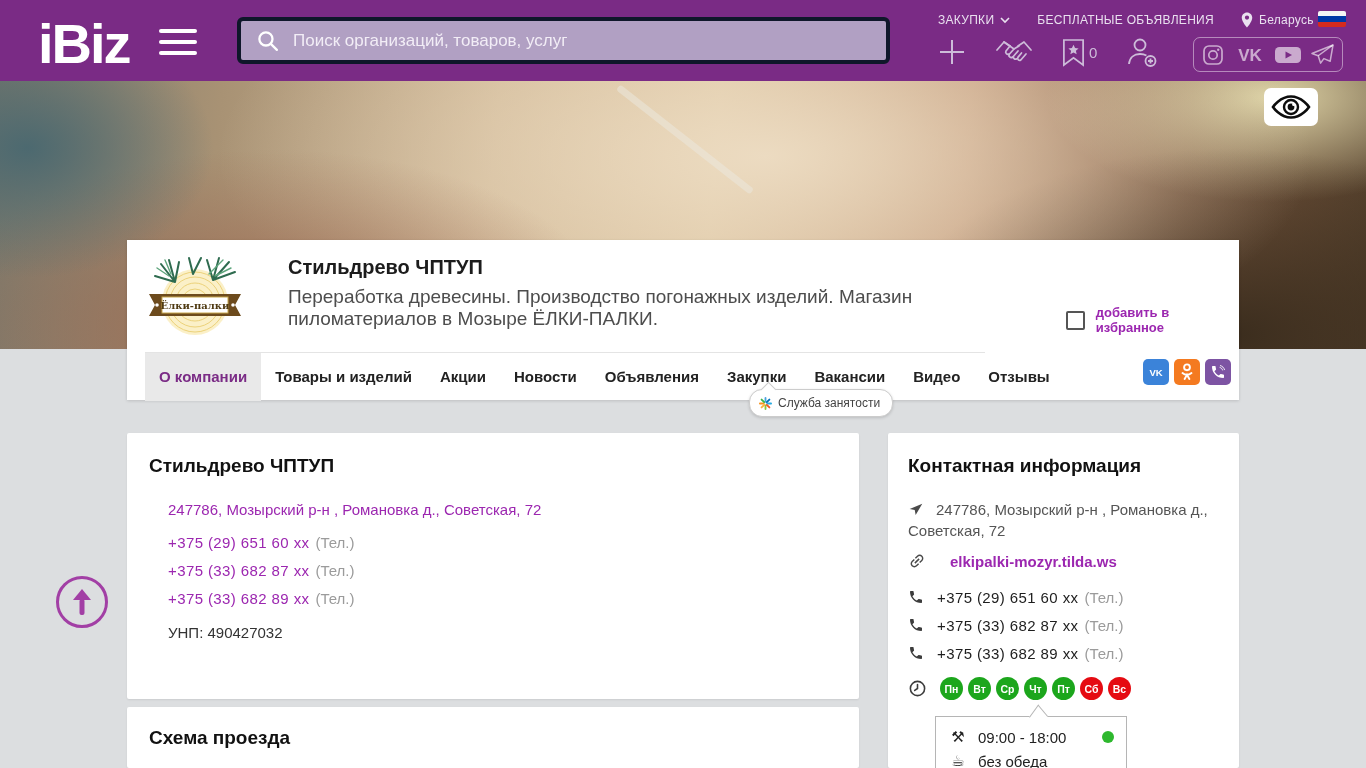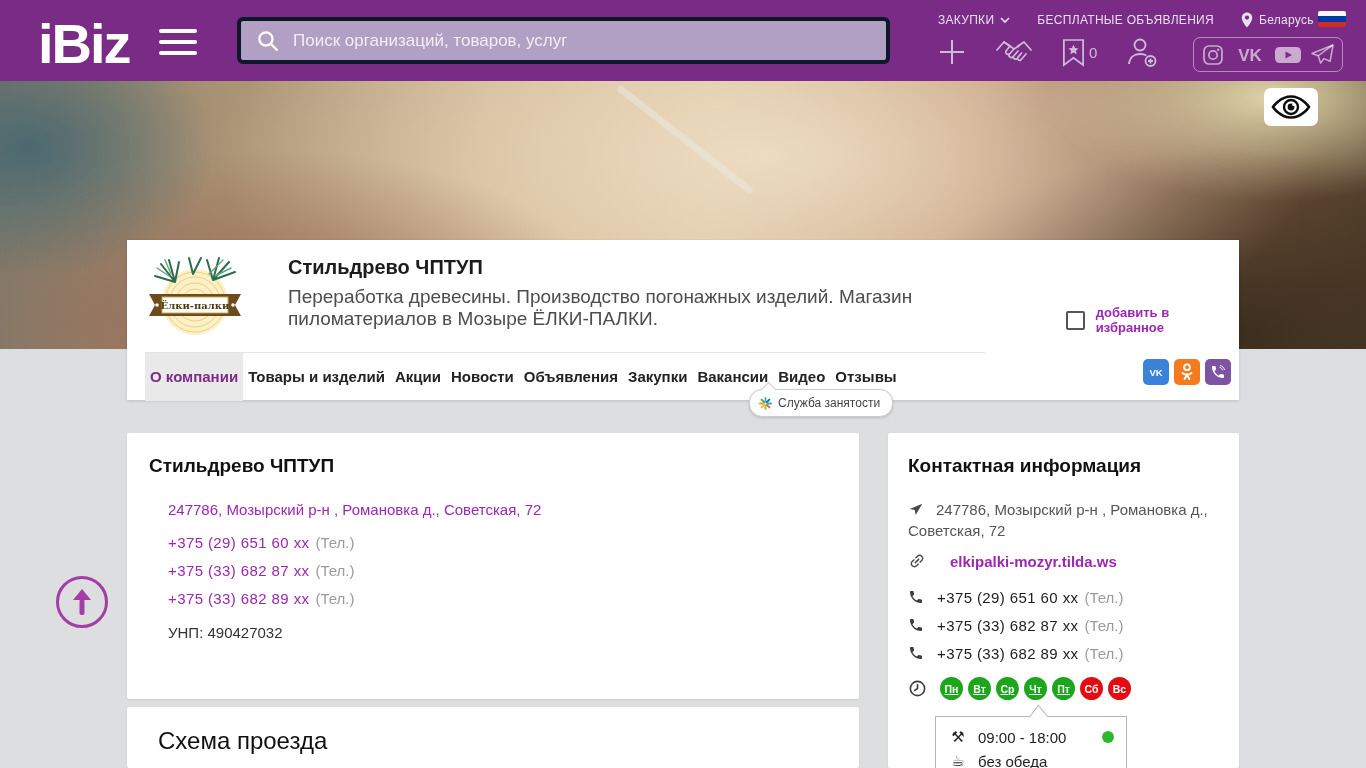--- a/index.html
+++ b/index.html
@@ -41,21 +41,21 @@
   .eye-btn{position:absolute;left:1264px;top:88px;width:54px;height:38px;background:#fff;border-radius:7px;display:flex;align-items:center;justify-content:center;cursor:pointer;z-index:8;}
   
   .company-card{position:absolute;left:127px;top:240px;width:1112px;height:160px;background:#fff;z-index:10;box-shadow:0 1px 3px rgba(0,0,0,.14);}
   .c-logo{position:absolute;left:18px;top:12px;width:100px;height:97px;}
   .c-name{position:absolute;left:161px;top:16px;font-size:20px;font-weight:700;color:#1c1c1c;}
   .c-desc{position:absolute;left:161px;top:46px;width:680px;font-size:19px;color:#4d4d4d;}
   .fav{position:absolute;left:939px;top:65px;display:flex;align-items:center;gap:11px;cursor:pointer;}
   .fav-box{width:19px;height:19px;border:2px solid #555;border-radius:2px;background:#fff;box-sizing:border-box;}
   .fav-label{color:#9c27b0;font-size:13px;font-weight:700;}
   .tabs{position:absolute;left:18px;top:112px;width:840px;height:48px;border-top:1px solid #e4e4e4;display:flex;}
-  .tab{padding:0 5px;line-height:48px;font-size:15px;font-weight:700;color:#222;cursor:pointer;white-space:nowrap;}
+  .tab{padding:0 14px;line-height:48px;font-size:15px;font-weight:700;color:#222;cursor:pointer;white-space:nowrap;}
   .tab.active{background:#e9e9e9;color:#7b2c86;}
   .msg-icons{position:absolute;left:1016px;top:119px;display:flex;gap:5px;}
   .mbadge{width:26px;height:26px;border-radius:5px;display:flex;align-items:center;justify-content:center;cursor:pointer;}
   .mbadge.vk{background:#3b83d9;}
   .mbadge.ok{background:#f47a20;}
   .mbadge.viber{background:#7d54a3;}
   
   .vac-tip{position:absolute;left:749px;top:389px;height:26px;background:#fff;border:1px solid #ccc;border-radius:13px;display:flex;align-items:center;gap:6px;padding:0 12px 0 9px;z-index:25;box-shadow:0 1px 3px rgba(0,0,0,.15);font-size:12px;color:#444;white-space:nowrap;}
   .vac-tip::before{content:'';position:absolute;left:13px;top:-6px;width:10px;height:10px;background:#fff;border-left:1px solid #ccc;border-top:1px solid #ccc;transform:rotate(45deg);}
   
@@ -63,37 +63,37 @@
   .about-card{position:absolute;left:127px;top:433px;width:732px;height:266px;}
   .about-title{position:absolute;left:22px;top:22px;font-size:19px;font-weight:700;color:#111;}
   .about-addr{position:absolute;left:41px;top:68px;font-size:15px;color:#9c27b0;cursor:pointer;}
   .about-phones{position:absolute;left:41px;top:101px;font-size:15px;}
   .about-phones .ph-row{margin-bottom:12px;height:16px;}
   .phone-num{color:#9c27b0;letter-spacing:.4px;cursor:pointer;}
   .phone-note{color:#9b9b9b;margin-left:6px;}
   .about-unp{position:absolute;left:41px;top:191px;font-size:15px;color:#333;}
   
   .map-card{position:absolute;left:127px;top:707px;width:732px;height:61px;}
-  .map-title{position:absolute;left:22px;top:20px;font-size:24px;font-weight:400;color:#111;margin-left:9px;}
+  .map-title{position:absolute;left:22px;top:20px;font-size:19px;font-weight:700;color:#111;}
   
   .contact-card{position:absolute;left:888px;top:433px;width:351px;height:335px;}
   .ct-title{position:absolute;left:20px;top:22px;font-size:19px;font-weight:700;color:#111;}
   .ct-addr{position:absolute;left:20px;top:66px;width:312px;font-size:15px;color:#555;line-height:21px;}
   .ct-addr svg{vertical-align:-3px;margin-right:12px;}
   .ct-site{position:absolute;left:20px;top:119px;display:flex;align-items:center;gap:24px;}
   .ct-site .site-link{color:#9c27b0;font-weight:700;font-size:15px;cursor:pointer;}
   .ct-phones{position:absolute;left:20px;top:150px;}
   .ct-ph-row{display:flex;align-items:center;height:28px;}
   .ct-ph-row svg{margin-right:13px;}
   .ct-num{color:#1e1e1e;font-size:15px;font-weight:500;letter-spacing:.4px;}
   .ct-note{color:#9b9b9b;font-size:15px;margin-left:6px;}
   .ct-days{position:absolute;left:20px;top:244px;display:flex;align-items:center;}
   .ct-days svg{margin-right:13px;}
   .day{width:23px;height:23px;border-radius:50%;margin-right:5px;color:#fff;font-size:10.5px;font-weight:700;display:flex;align-items:center;justify-content:center;}
-  .day.open{background:#1ca61c;text-decoration:underline;}
+  .day.open{background:#1ca61c;}
   .day.closed{background:#e50b12;}
   .hours-tip{position:absolute;left:47px;top:283px;width:192px;height:64px;background:#fff;border:1px solid #b5b5b5;padding:8px 12px;box-sizing:border-box;z-index:5;}
   .hours-tip::before{content:'';position:absolute;left:95px;top:-8px;width:14px;height:14px;background:#fff;border-left:1px solid #b5b5b5;border-top:1px solid #b5b5b5;transform:rotate(50deg) skewX(14deg);}
   .ht-row{display:flex;align-items:center;height:24px;gap:10px;font-size:15px;color:#222;}
   .ht-ico{font-family:"DejaVu Sans",sans-serif;font-size:15px;color:#222;width:20px;text-align:center;}
   .status-dot{width:12px;height:12px;border-radius:50%;background:#2eb82e;margin-left:auto;}
   
   .scroll-top{position:absolute;left:56px;top:576px;width:52px;height:52px;border:3px solid #a23fa5;border-radius:50%;box-sizing:border-box;display:flex;align-items:center;justify-content:center;cursor:pointer;z-index:15;}
 </style>
 </head>

